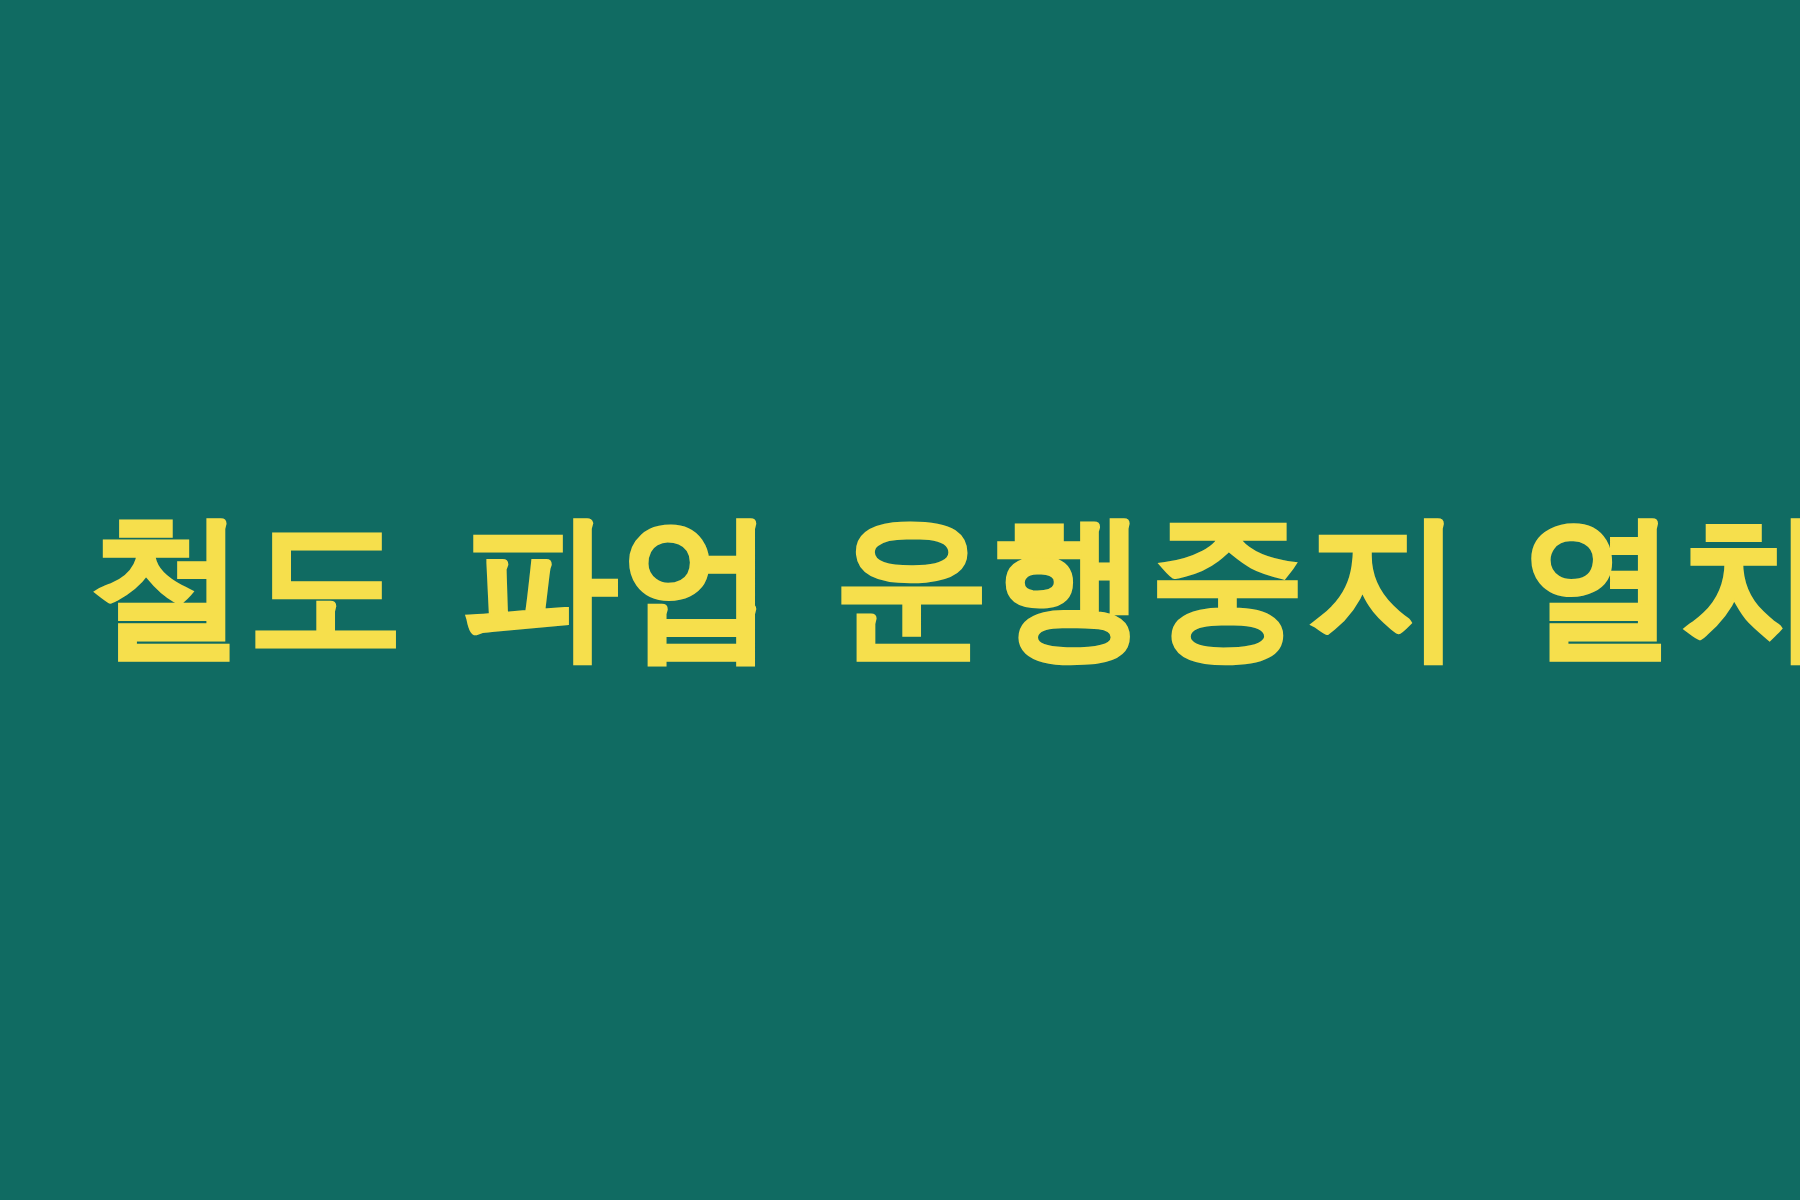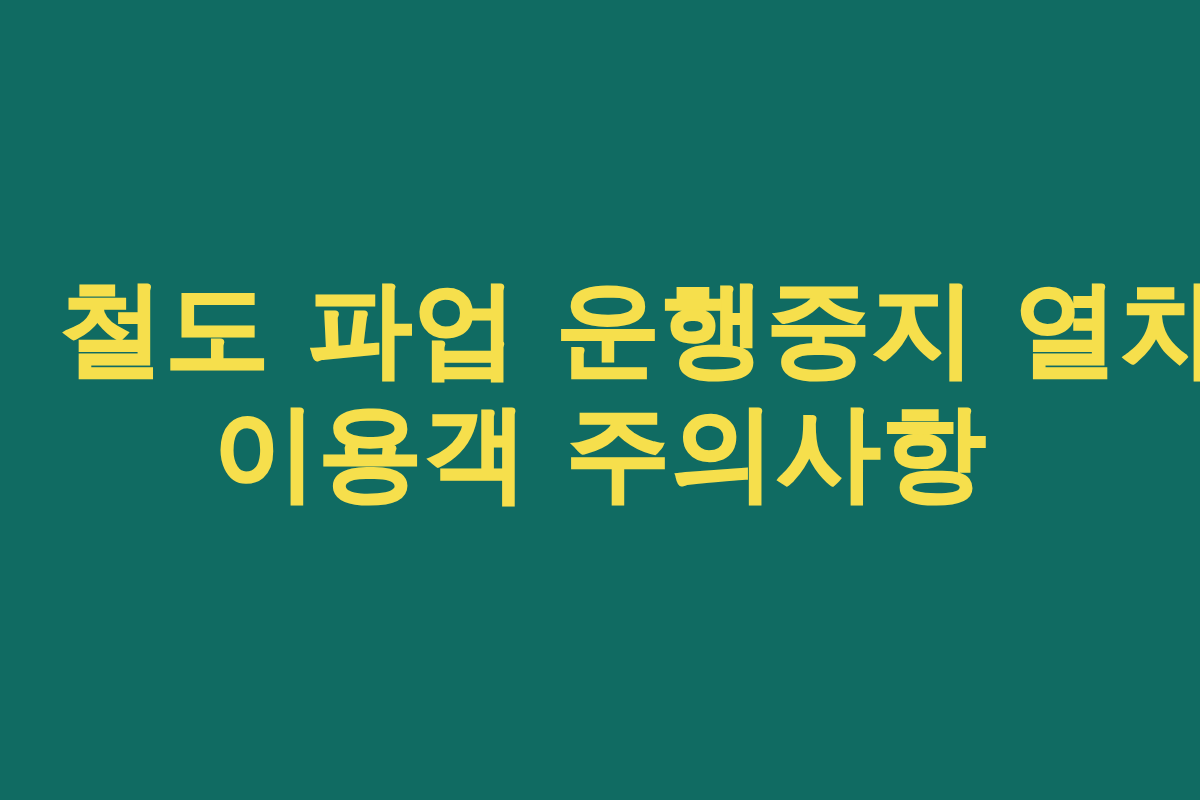--- a/index.html
+++ b/index.html
@@ -54,17 +54,16 @@
 </style>
 </head>
 <body>
 
 <div id="banner-root" style="background-color: rgb(16, 107, 98); color: rgb(246, 223, 76);">
 
   <div id="headline-block">
 
     <span class="headline-line">철도 파업 운행중지 열차</span>
 
-    <span class="headline-line">이용객 주의사항</span>
 
   </div>
 
 </div>
 
 </body></html>

